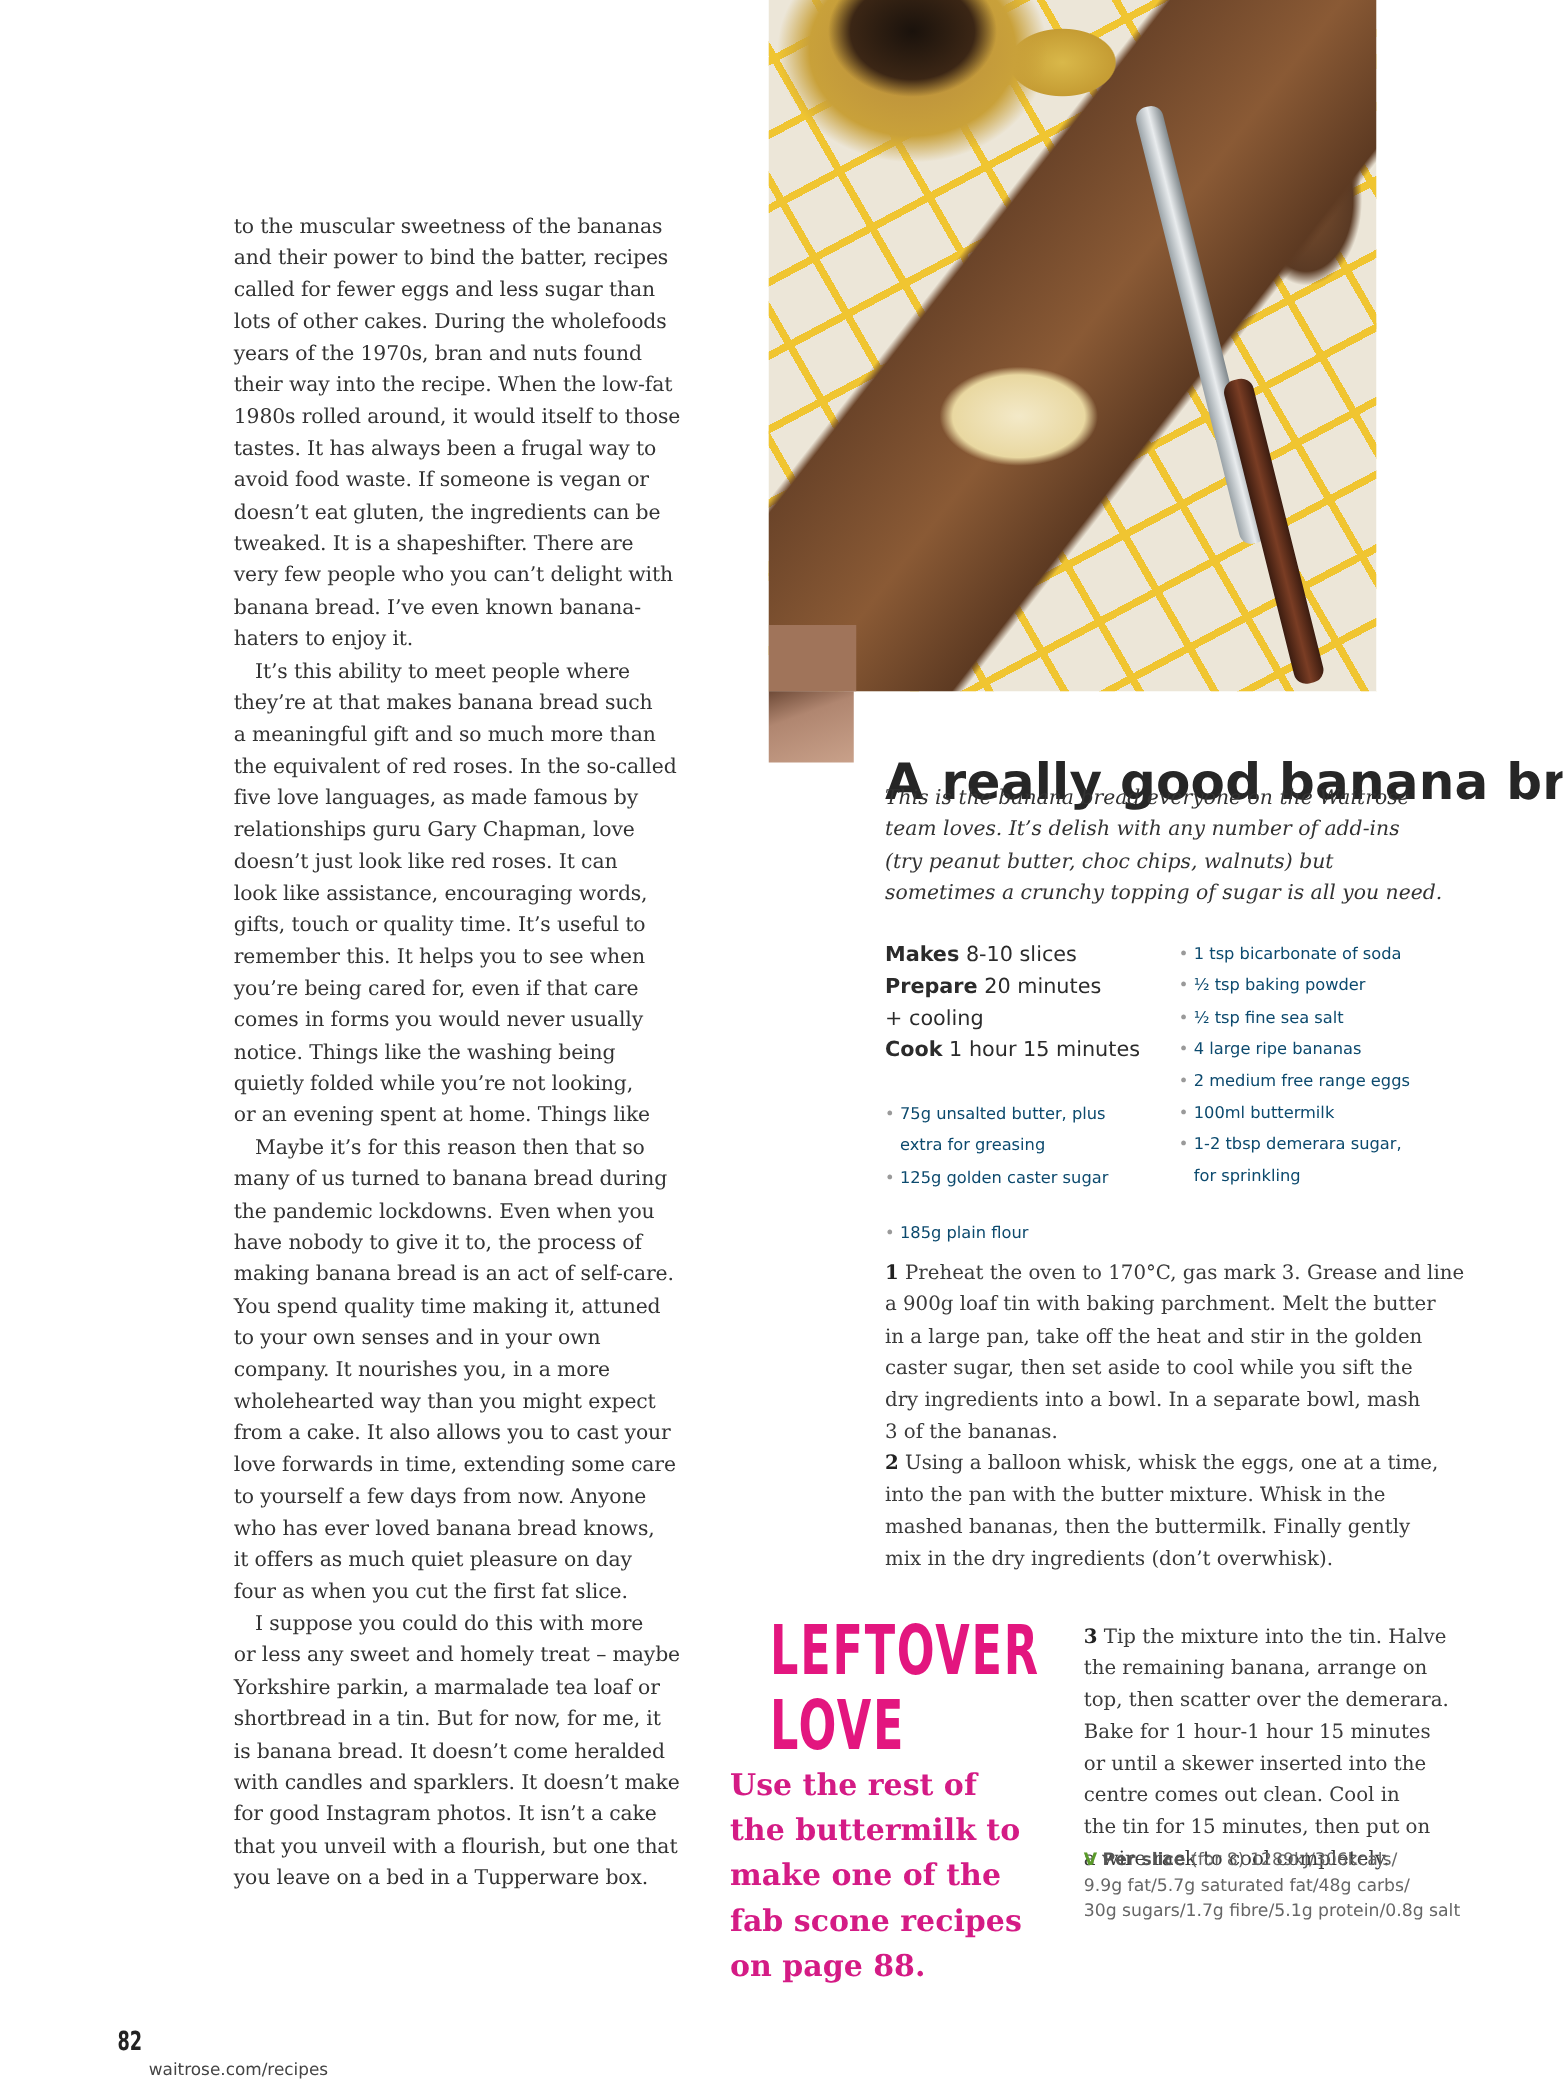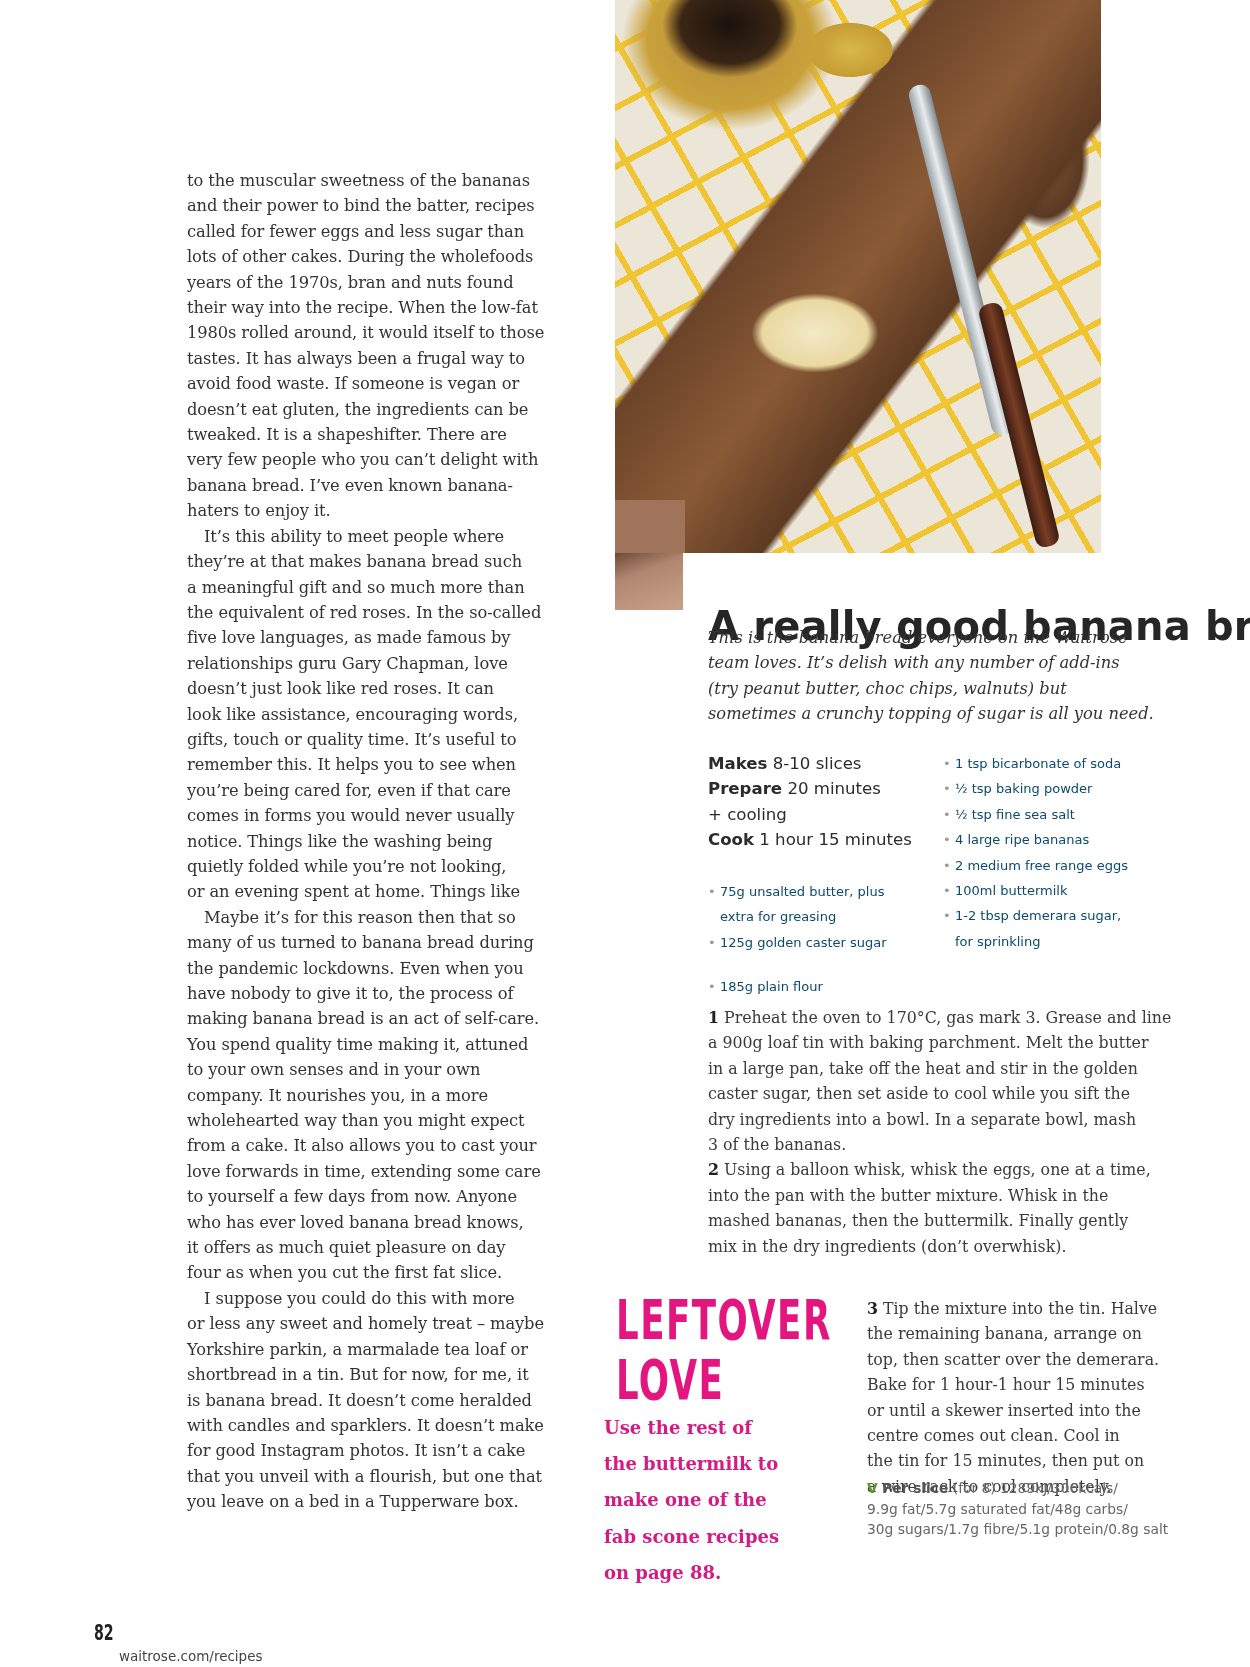--- a/index.html
+++ b/index.html
@@ -52,21 +52,21 @@
   .method.m3 { left:867px; top:1259px;margin-top:37px; }
 
   .nutrition { position:absolute; left:867px; top:1478px; font-size:13.8px; line-height:20.5px; color:#666; }
   .nutrition .line { display:block; white-space:nowrap; }
   .nutrition .v { color:#5a9a2a; font-weight:700; }
   .nutrition .ps { font-weight:700; color:#555; }
 
   
   .callout-head { position:absolute; left:616px; top:1290px; font-family:"DejaVu Sans Condensed","DejaVu Sans","Liberation Sans",sans-serif; font-weight:700; font-size:55px; line-height:60px; color:#e3167f; letter-spacing:2px; transform:scaleX(0.72); transform-origin:left top; }
   .callout-head .line { display:block; white-space:nowrap; }
-  .callout-body { position:absolute; left:604px; top:1410px; font-size:18px; line-height:36.2px; font-weight:700; color:#d41b85; }
+  .callout-body { position:absolute; left:584px; top:1410px; font-size:24px; line-height:36.2px; font-weight:700; color:#d41b85; }
   .callout-body .line { display:block; white-space:nowrap; }
 
   
   .folio { position:absolute; left:94px; top:1621px; font-family:"DejaVu Sans Condensed","DejaVu Sans",sans-serif; font-weight:700; font-size:21px; color:#222; transform:scaleX(0.75); transform-origin:left top; }
   .site { position:absolute; left:119px; top:1648px; font-size:13.5px; color:#444; }
 </style>
 </head>
 <body>
 
 <div class="essay serif" id="essay">

